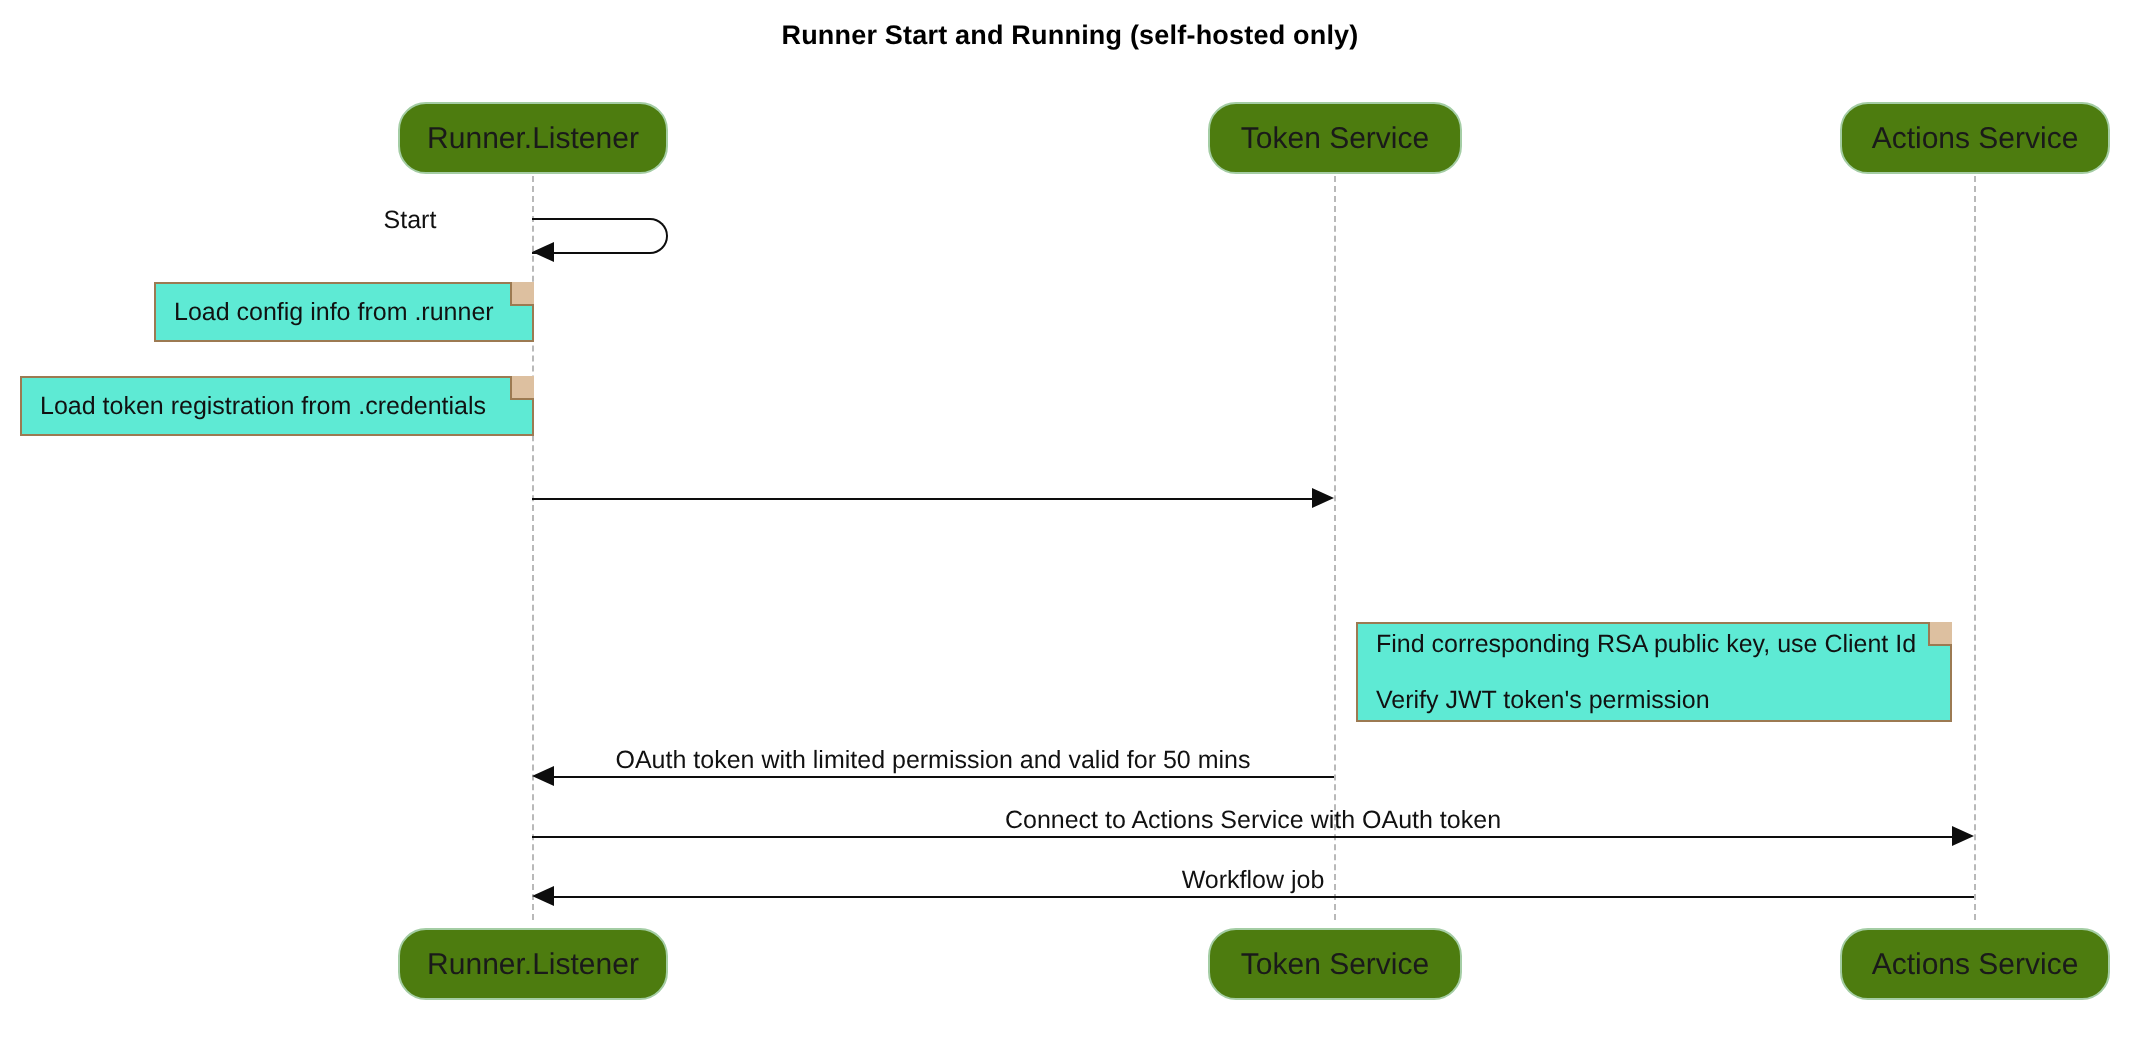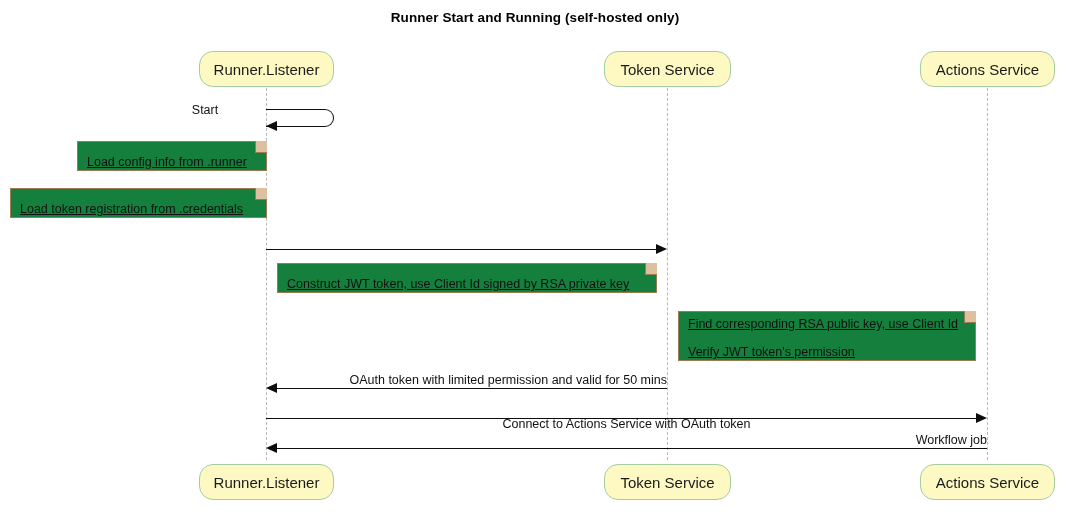--- a/index.html
+++ b/index.html
@@ -29,51 +29,50 @@
     width: 1070px;
     text-align: center;
     font-size: 13.5px;
     font-weight: bold;
     letter-spacing: 0.1px;
   }
   
   .participant {
     position: absolute;
     box-sizing: border-box;
-    background: #fef9c3;
+    background: #4d7c0f;
     border: 1px solid #a4cda4;
     border-radius: 14px;
     display: flex;
     align-items: center;
     justify-content: center;
     font-size: 15px;
     color: #1a1a1a;
     white-space: nowrap;
   }
   
   .lifeline {
     position: absolute;
     width: 0;
     border-left: 1px dashed #b9b9b9;
   }
   
   .note {
     position: absolute;
     box-sizing: border-box;
-    background: #15803d;
+    background: #5eead4;
     border: 1px solid #9c7a52;
     font-size: 12.5px;
     color: #111111;
     line-height: 16px;
     padding: 0 9px;
     display: flex;
     flex-direction: column;
-    justify-content: flex-end;
+    justify-content: center;
     white-space: nowrap;
-    text-decoration: underline;
   }
   .note .fold {
     position: absolute;
     top: -1px;
     right: -1px;
     width: 11px;
     height: 11px;
     background: #ddc0a0;
     border-left: 1px solid #9c7a52;
     border-bottom: 1px solid #9c7a52;
@@ -149,40 +148,36 @@
   </div>
 
   <div class="note" style="left:10px; top:188px; width:257px; height:30px;">
     <span class="fold"></span>
     <span class="note-line">Load token registration from .credentials</span>
   </div>
 
   <div class="msg-line" style="left:266px; top:249px; width:390px;"></div>
   <div class="arrow-head right" style="left:656px; top:244px;"></div>
 
-  <div class="note" style="left:277px; top:263px; width:380px; height:30px;">
-    <span class="fold"></span>
-    <span class="note-line">Construct JWT token, use Client Id signed by RSA private key</span>
-  </div>
 
   <div class="note" style="left:678px; top:311px; width:298px; height:50px;gap:12px;">
     <span class="fold"></span>
     <span class="note-line">Find corresponding RSA public key, use Client Id</span>
     <span class="note-line">Verify JWT token's permission</span>
   </div>
 
-  <div class="msg-label" style="left:266px; top:373px; width:401px;text-align:right;">OAuth token with limited permission and valid for 50 mins</div>
+  <div class="msg-label" style="left:266px; top:373px; width:401px;">OAuth token with limited permission and valid for 50 mins</div>
   <div class="msg-line" style="left:277px; top:388px; width:390px;"></div>
   <div class="arrow-head left" style="left:266px; top:383px;"></div>
 
-  <div class="msg-label" style="left:266px; top:417px; width:721px;">Connect to Actions Service with OAuth token</div>
+  <div class="msg-label" style="left:266px; top:403px; width:721px;">Connect to Actions Service with OAuth token</div>
   <div class="msg-line" style="left:266px; top:418px; width:710px;"></div>
   <div class="arrow-head right" style="left:976px; top:413px;"></div>
 
-  <div class="msg-label" style="left:266px; top:433px; width:721px;text-align:right;">Workflow job</div>
+  <div class="msg-label" style="left:266px; top:433px; width:721px;">Workflow job</div>
   <div class="msg-line" style="left:277px; top:448px; width:710px;"></div>
   <div class="arrow-head left" style="left:266px; top:443px;"></div>
 
   <div class="participant" style="left:199px; top:464px; width:135px; height:36px;">
     <span>Runner.Listener</span>
   </div>
   <div class="participant" style="left:604px; top:464px; width:127px; height:36px;">
     <span>Token Service</span>
   </div>
   <div class="participant" style="left:920px; top:464px; width:135px; height:36px;">

